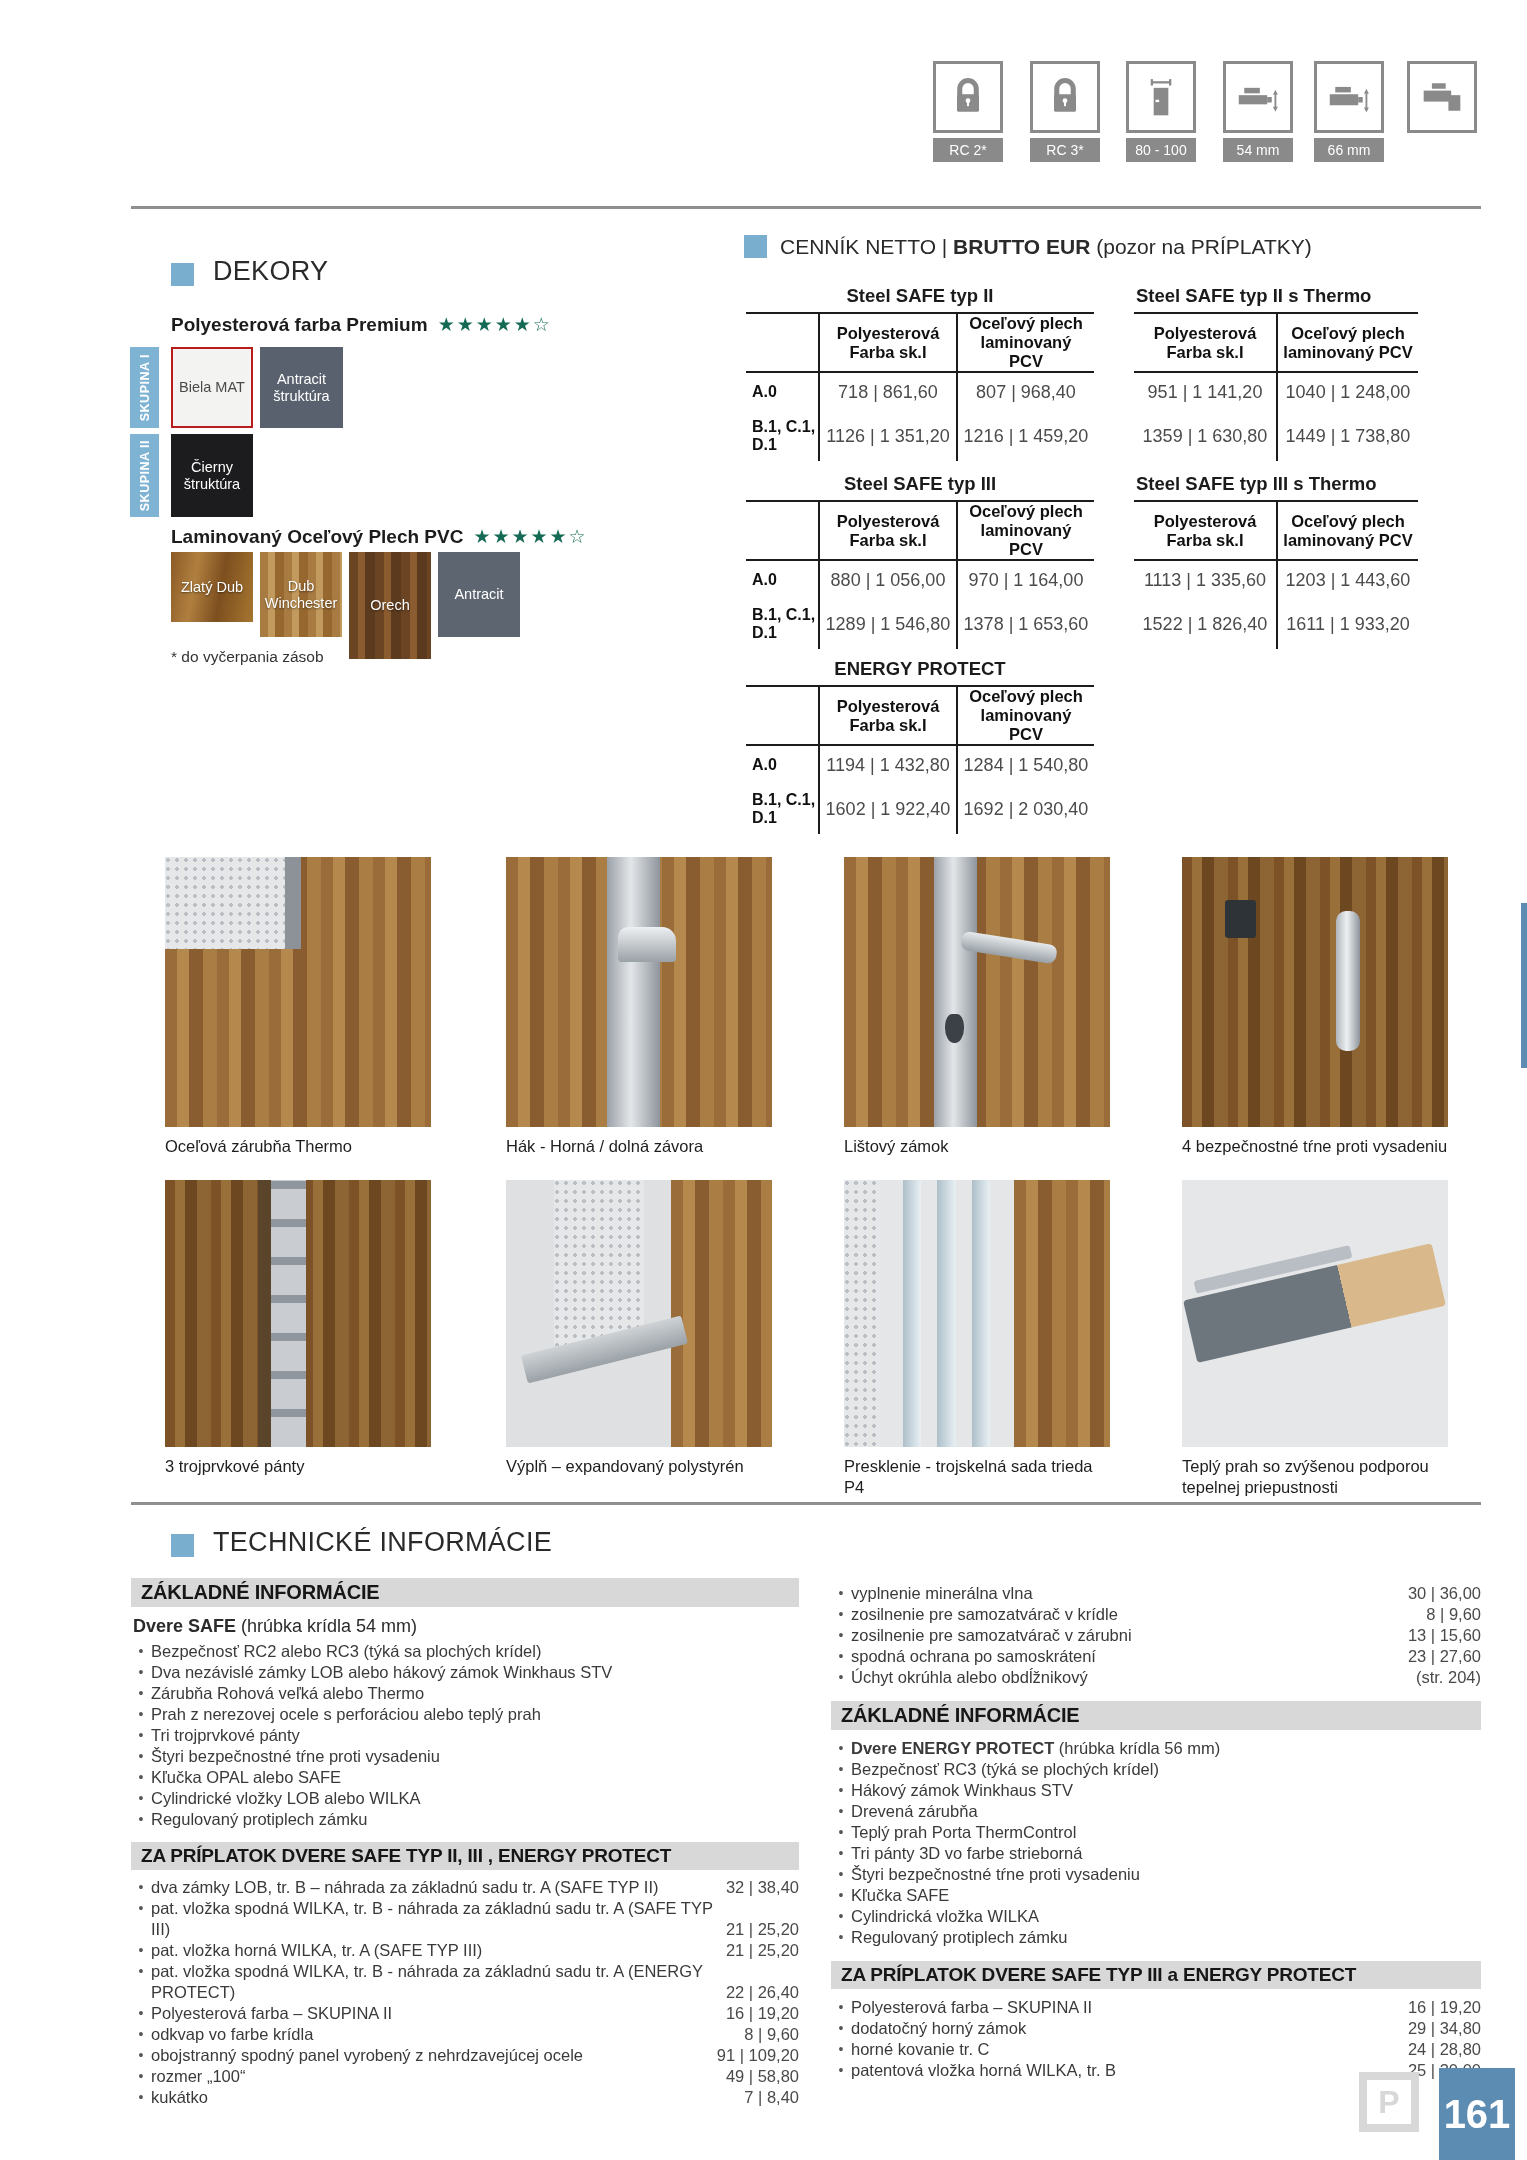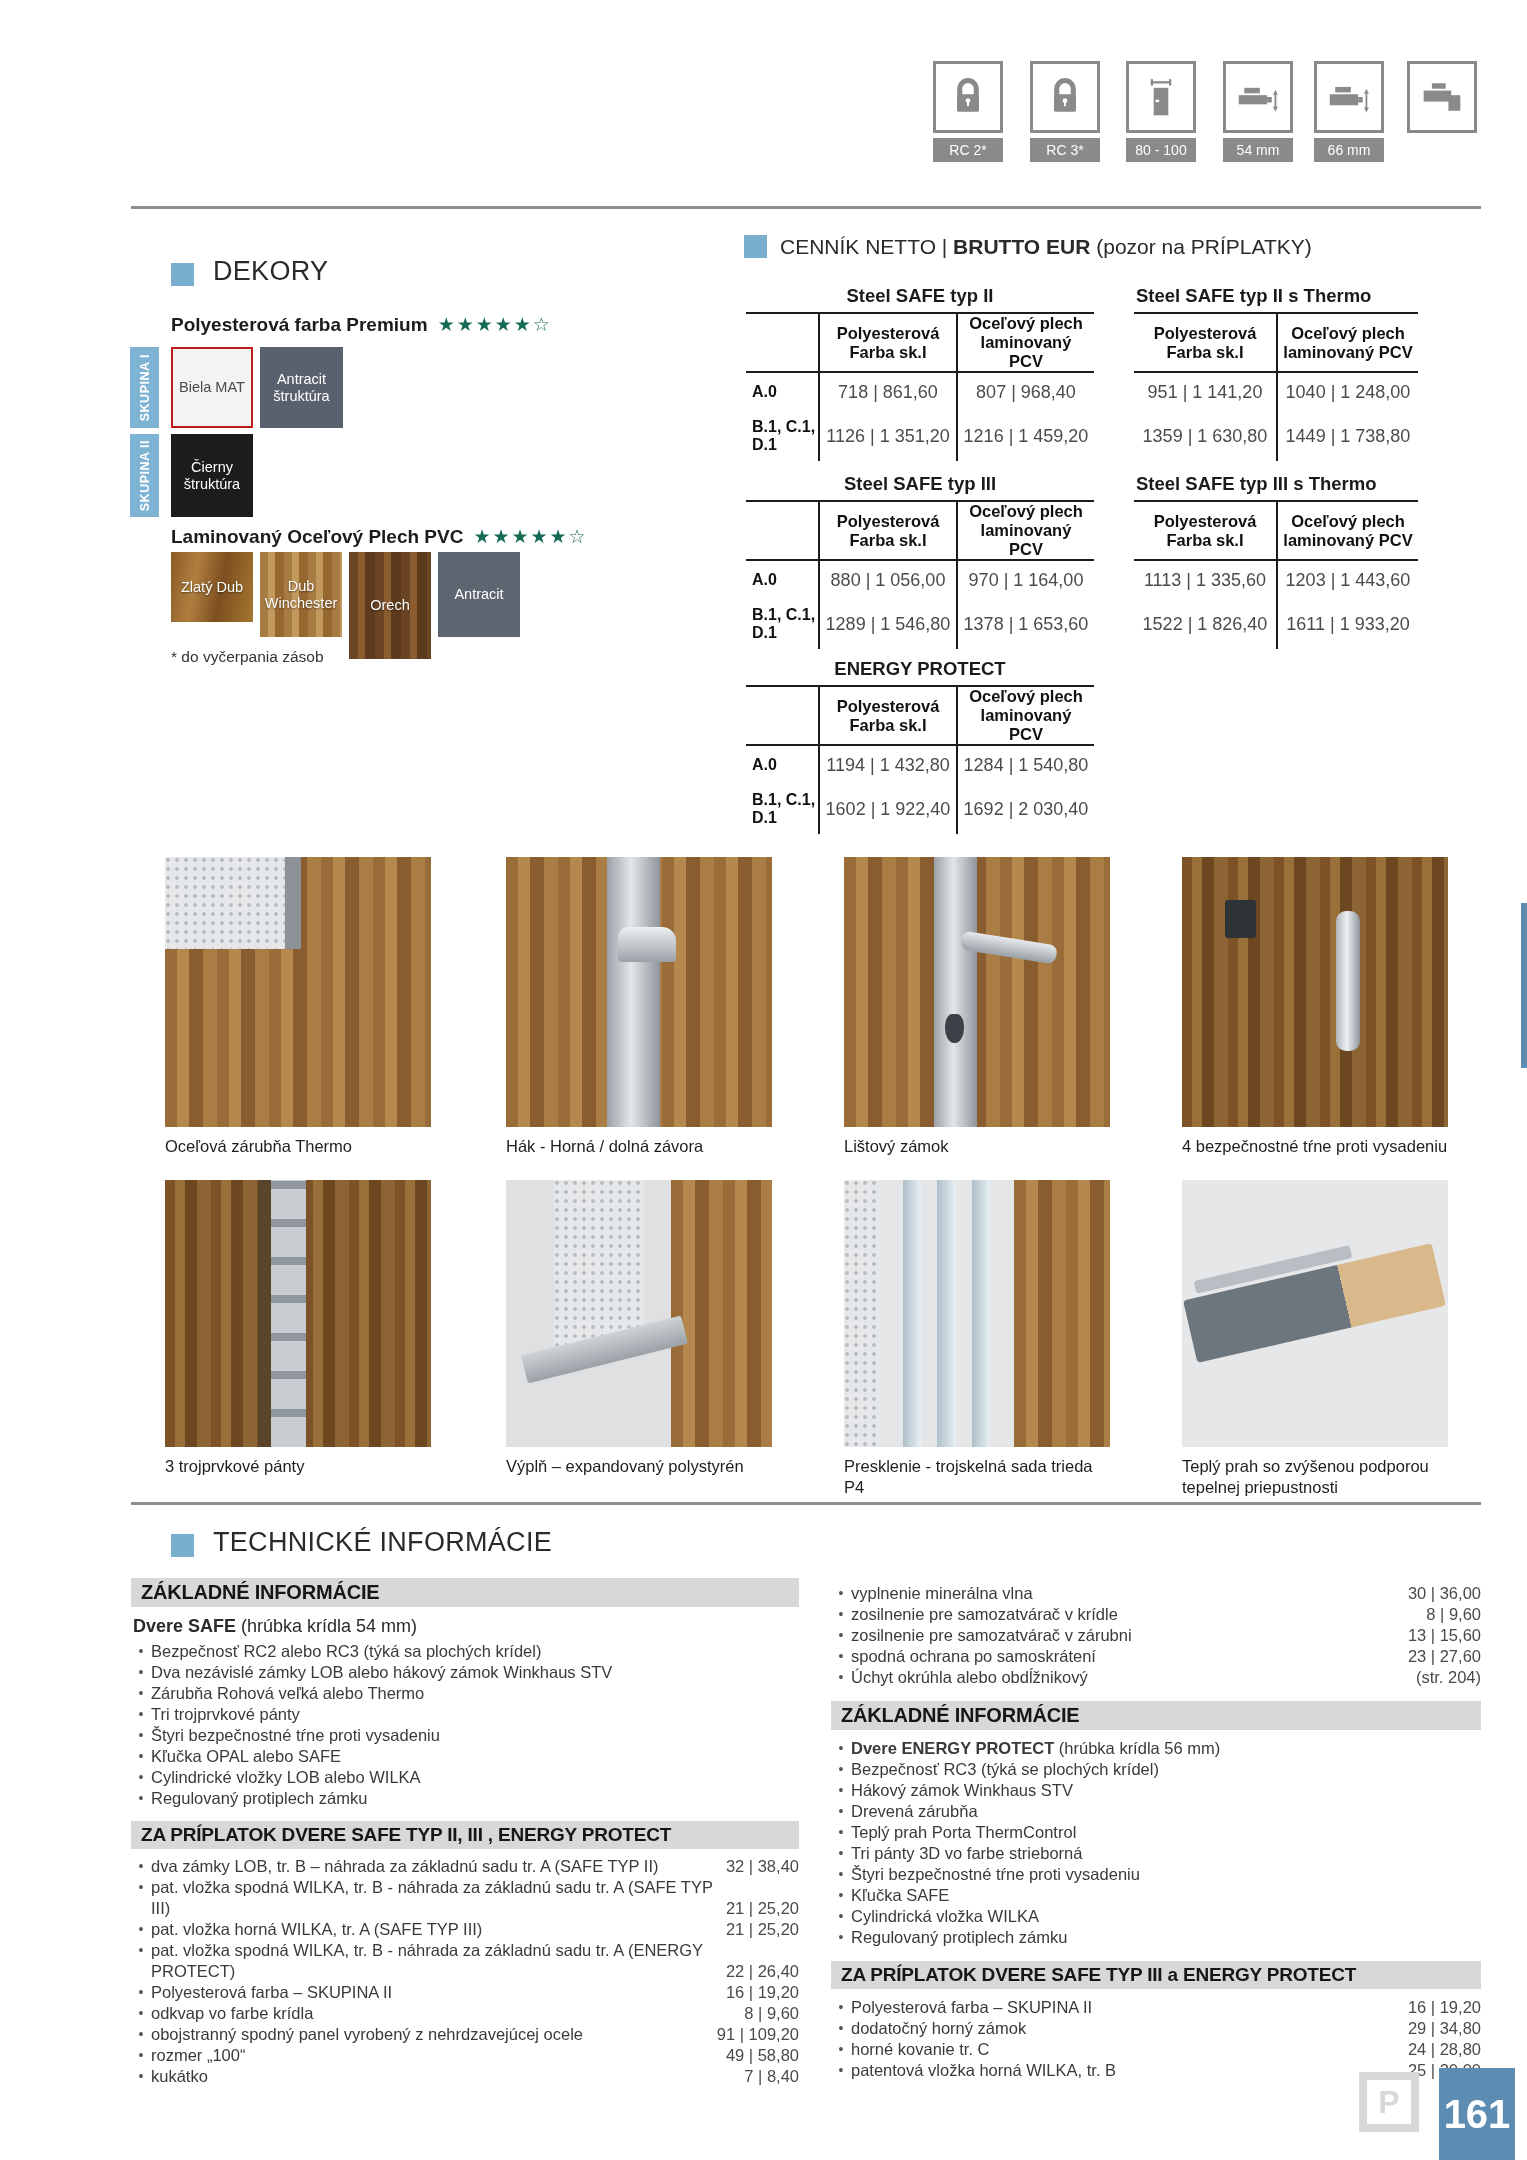--- a/index.html
+++ b/index.html
@@ -354,20 +354,23 @@
     <div class="bli">
         <span class="lbl">Bezpečnosť RC2 alebo RC3 (týká sa plochých krídel)</span>
       </div>
     <div class="bli">
         <span class="lbl">Dva nezávislé zámky LOB alebo hákový zámok Winkhaus STV</span>
       </div>
     <div class="bli">
         <span class="lbl">Zárubňa Rohová veľká alebo Thermo</span>
       </div>
     <div class="bli">
+        <span class="lbl">Prah z nerezovej ocele s perforáciou alebo teplý prah</span>
+      </div>
+    <div class="bli">
         <span class="lbl">Tri trojprvkové pánty</span>
       </div>
     <div class="bli">
         <span class="lbl">Štyri bezpečnostné tŕne proti vysadeniu</span>
       </div>
     <div class="bli">
         <span class="lbl">Kľučka OPAL alebo SAFE</span>
       </div>
     <div class="bli">
         <span class="lbl">Cylindrické vložky LOB alebo WILKA</span>

